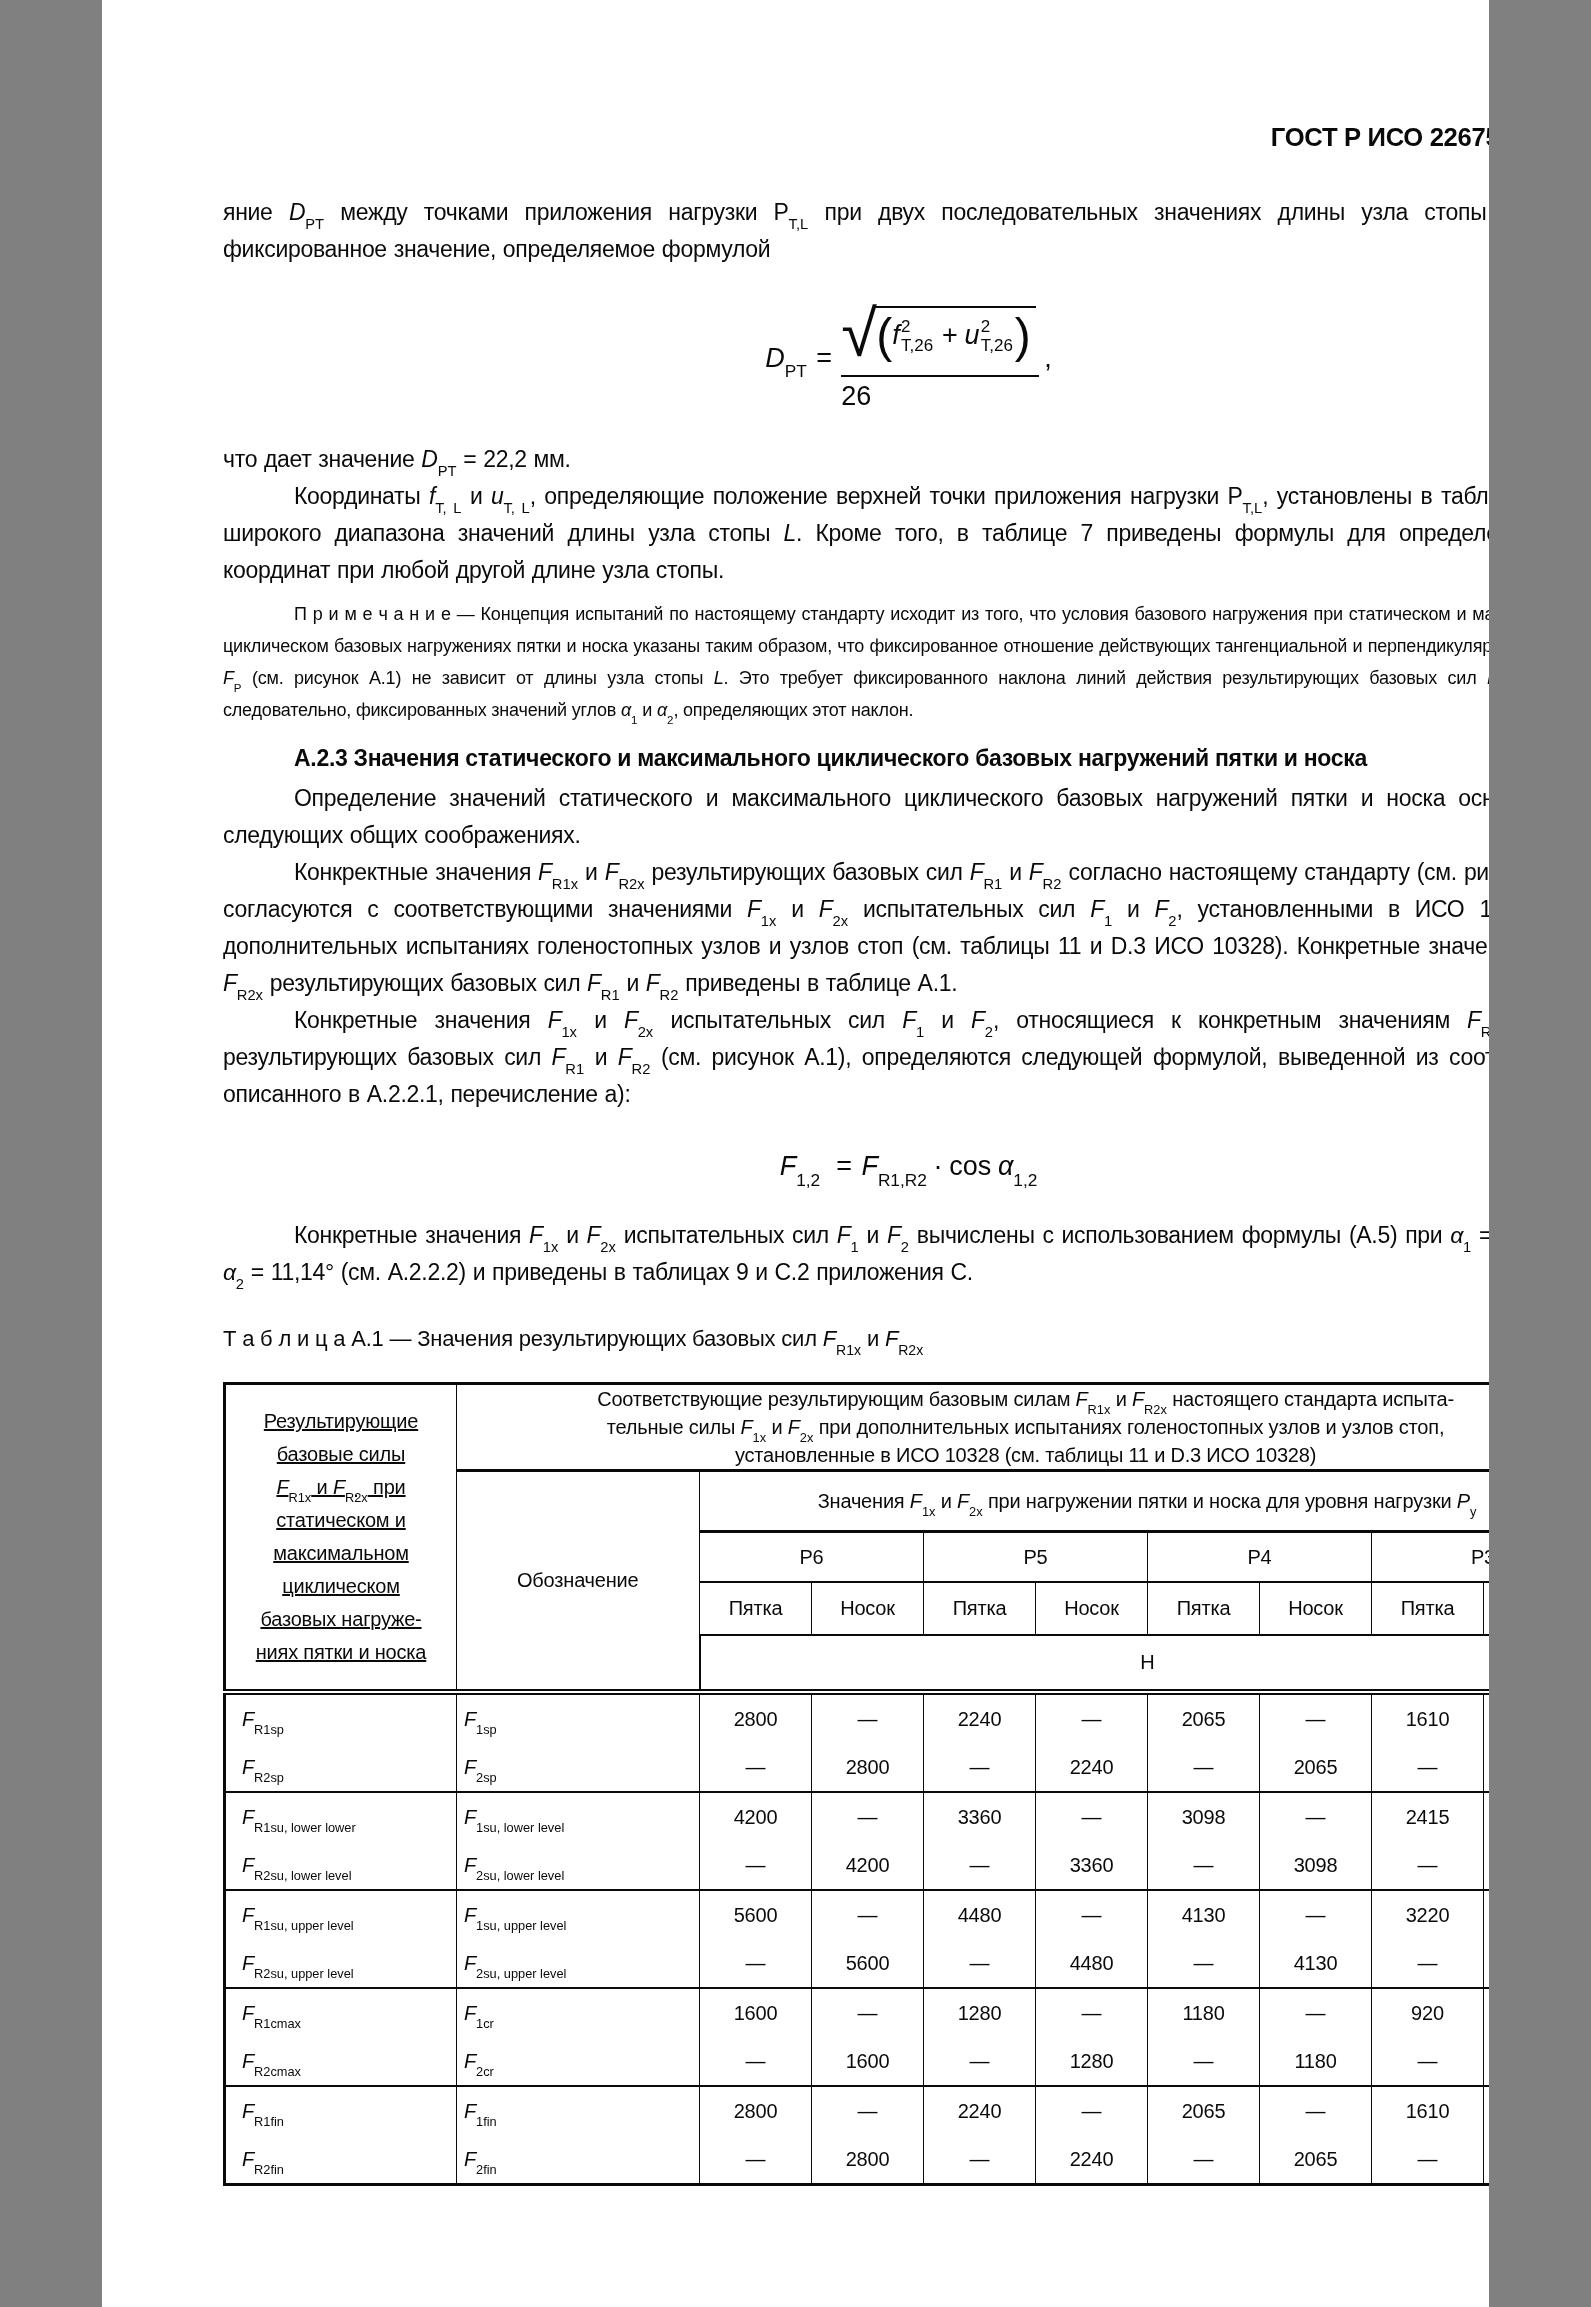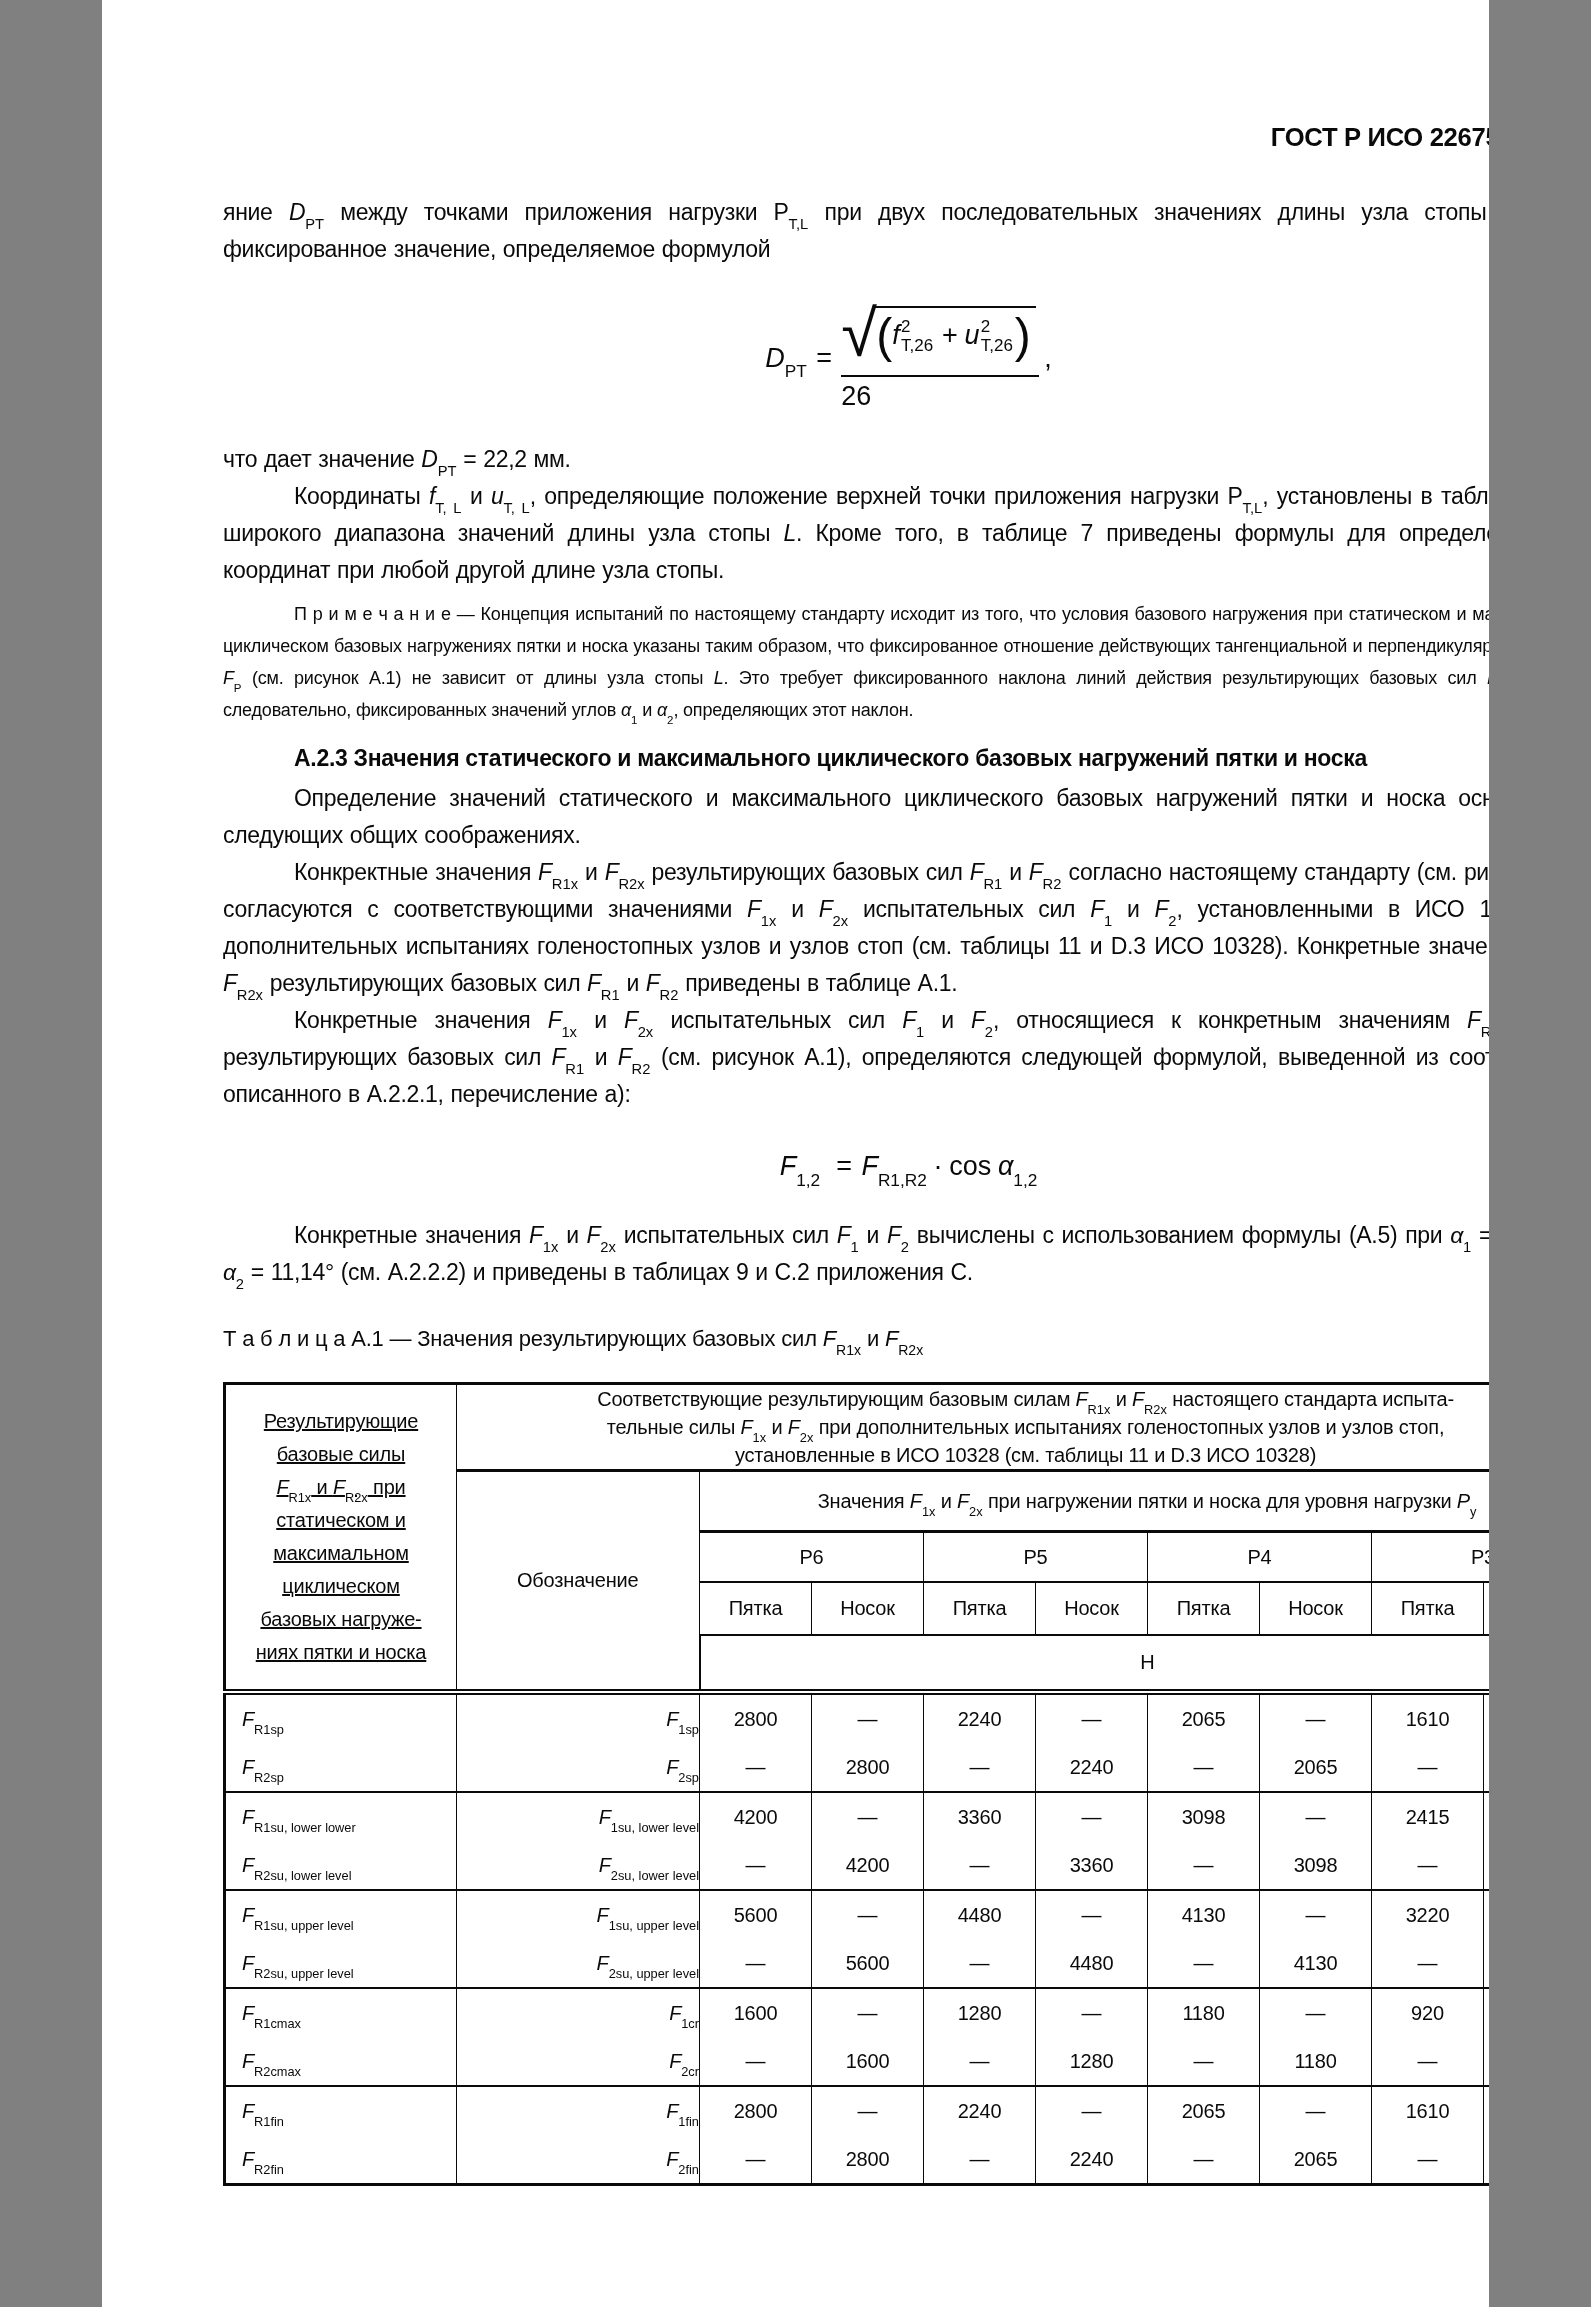--- a/index.html
+++ b/index.html
@@ -145,21 +145,21 @@
   th.ht { border-bottom: 2.7px solid #0a0a0a; text-align: center; height: 51px; }
   th.lvl-start, td.lvl-start { border-left: 2.7px solid #0a0a0a; }
   tr.unit-row th.unit {
     border-left: 2.7px solid #0a0a0a;
     border-bottom: 6px double #0a0a0a;
     text-align: center;
     height: 53px;
   }
   tbody td { height: 48px; vertical-align: middle; }
   tbody td.name-cell { text-align: left; padding-left: 16px; }
-  tbody td.sym-cell { text-align: right; padding-left: 39px; }
+  tbody td.sym-cell { text-align: left; padding-left: 7px; }
   tbody td.val-cell { text-align: center; }
   tbody tr.group-start td { border-top: 2.7px solid #0a0a0a; }
 
   .page-number {
     text-align: right;
     font-size: 23.6px;
     margin-top: 31px;
   }
 </style>
 </head>

